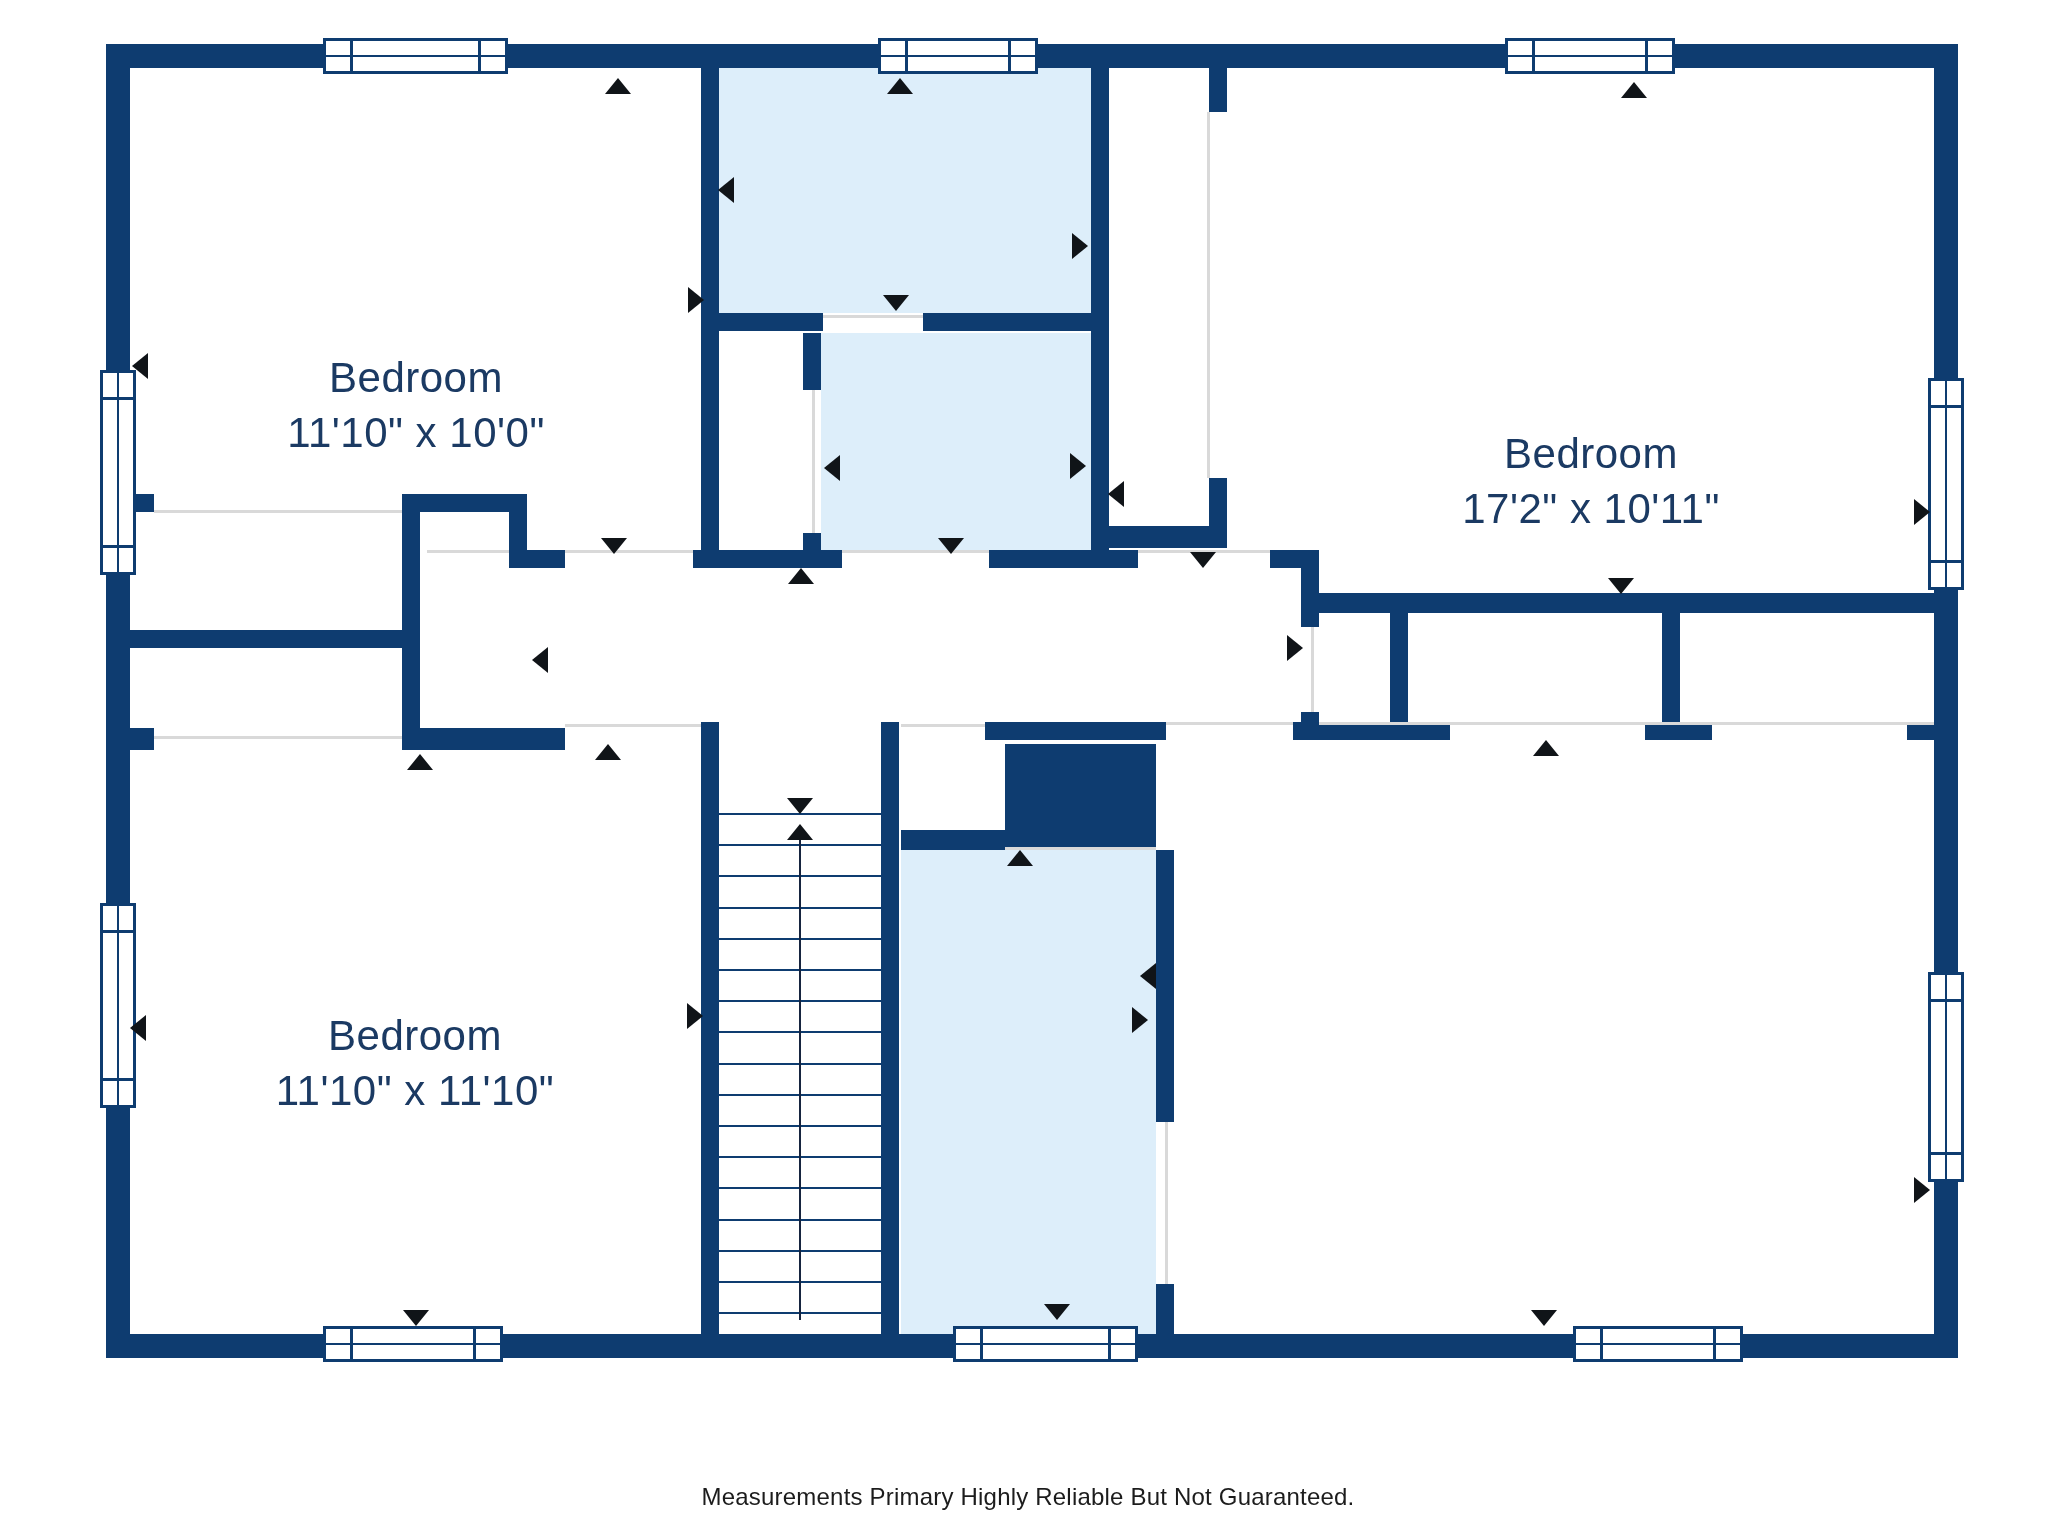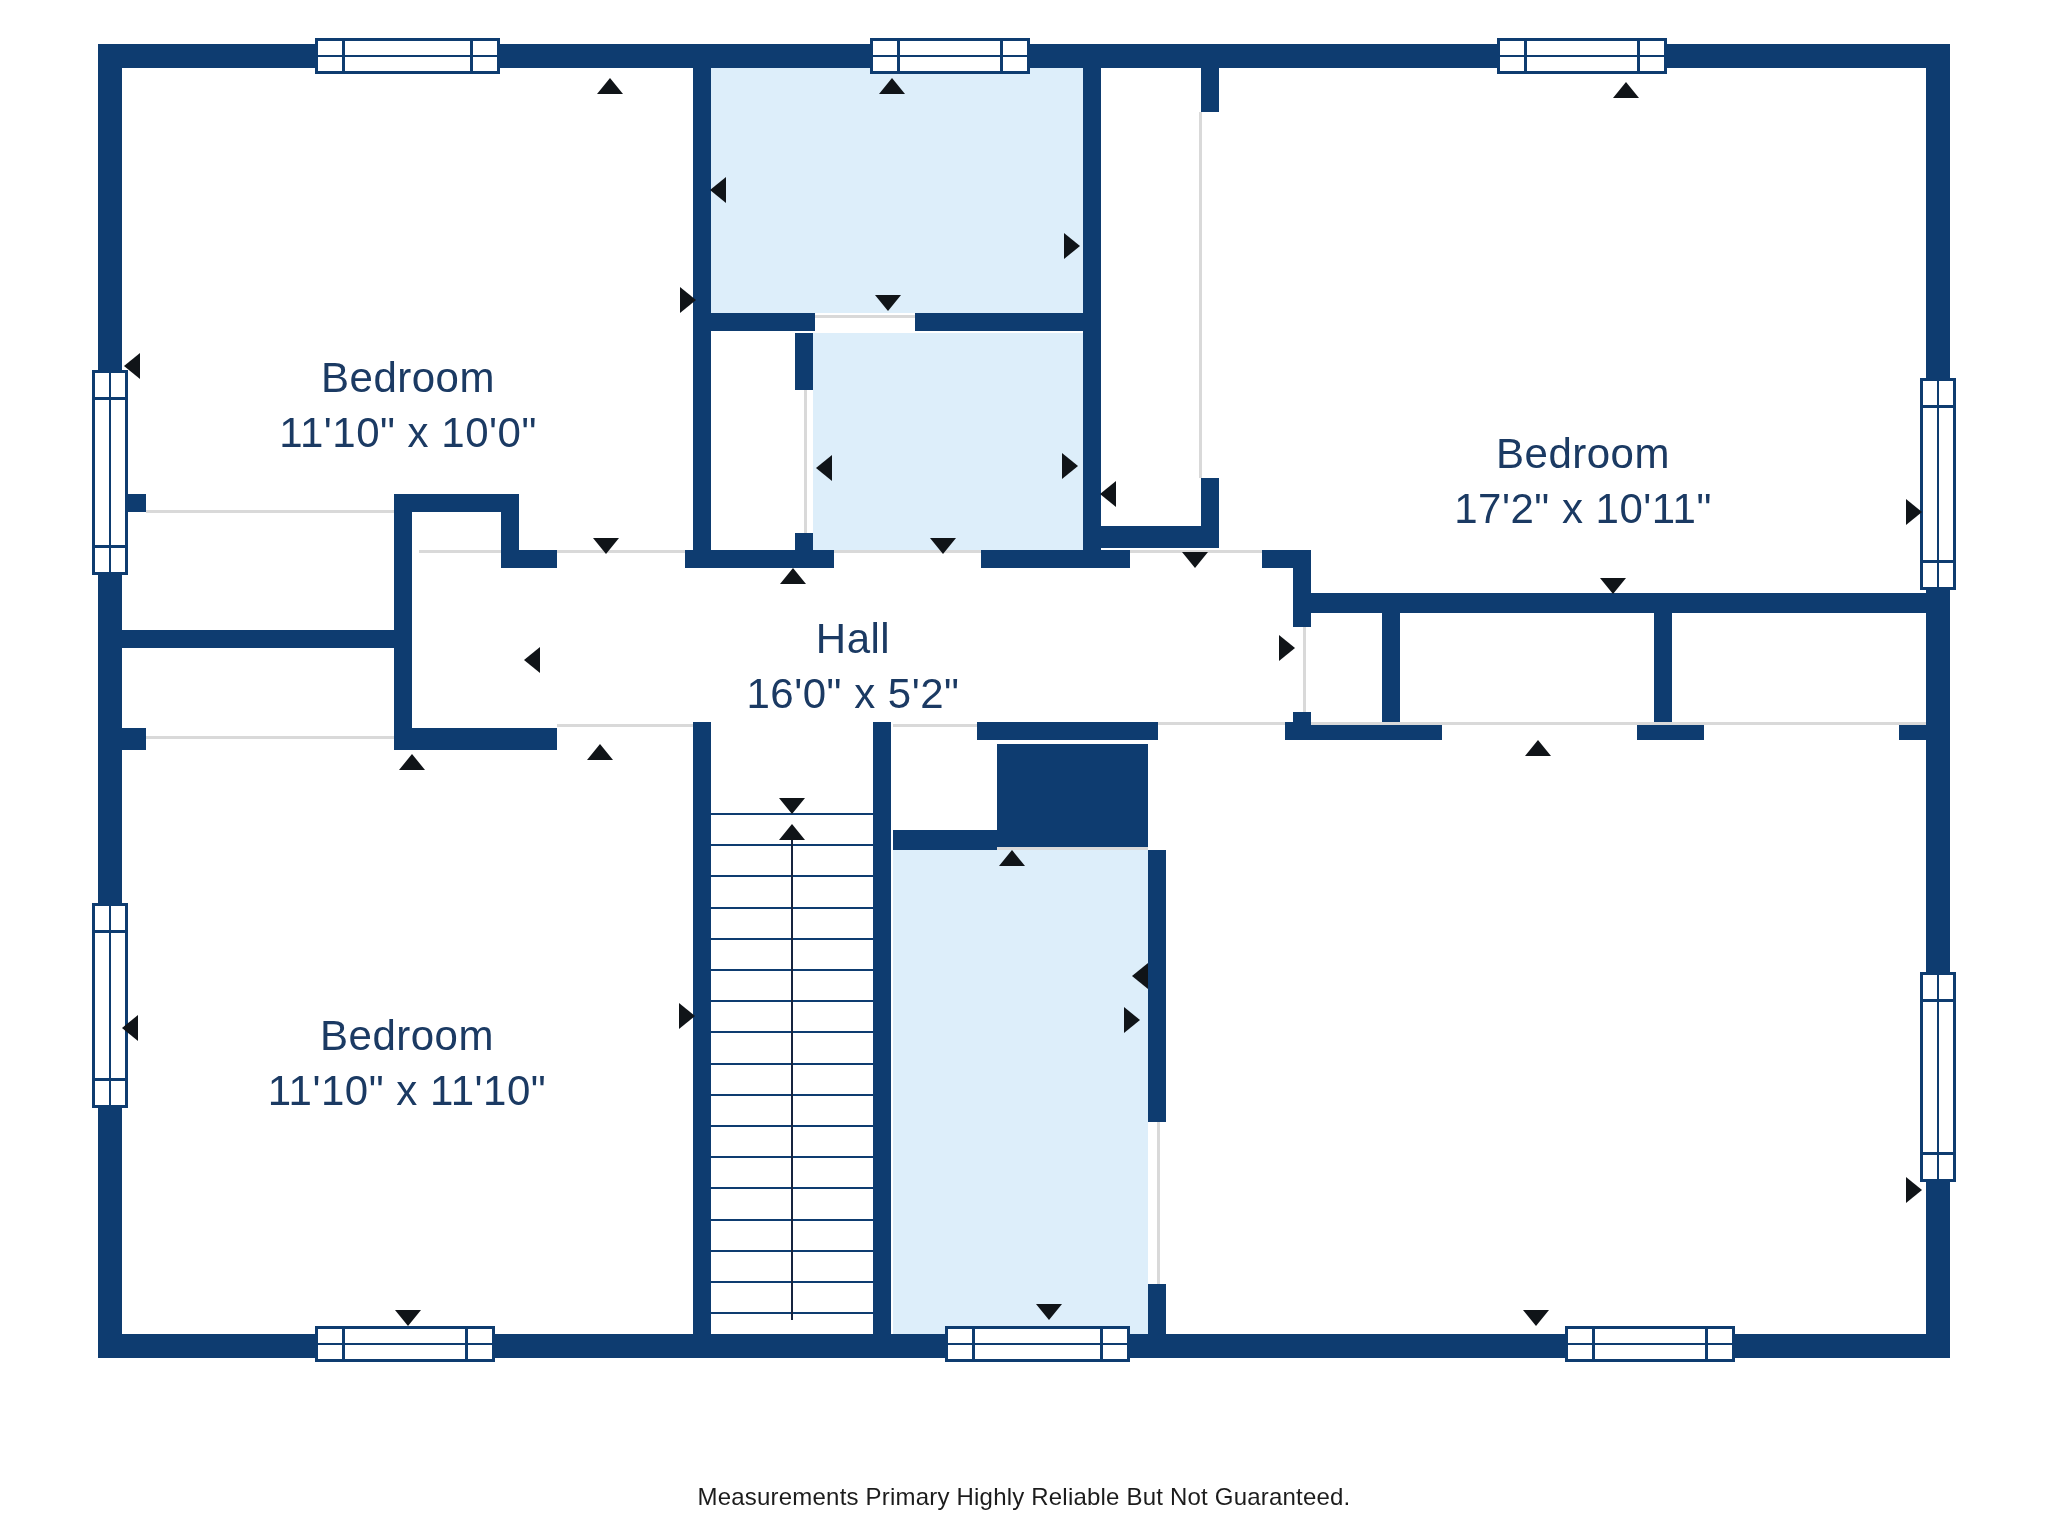--- a/index.html
+++ b/index.html
@@ -1,18 +1,18 @@
 <!DOCTYPE html>
 <html><head>
 <meta charset="utf-8">
 <style>
   html,body{margin:0;padding:0;background:#fff;}
   .stage{position:relative;width:2048px;height:1536px;background:var(--bg,#fff);overflow:hidden;
          font-family:"Liberation Sans",sans-serif;}
-  .plan{position:absolute;inset:0;}
+  .plan{position:absolute;inset:0;margin-left:8px;}
   .wall{position:absolute;background:var(--wall,#0e3c70);}
   .bath{position:absolute;background:var(--bath,#ddeefa);}
   .opening{position:absolute;background:var(--opening,#d9d9d9);}
   .tread{position:absolute;background:var(--wall,#0e3c70);height:2px;}
   .stair-line{position:absolute;background:#16243f;width:2px;}
   .window{position:absolute;background:#fff;border:3px solid var(--wall,#0e3c70);box-sizing:border-box;}
   .window .mid-h{position:absolute;left:0;right:0;top:50%;margin-top:-1px;height:2px;background:var(--wall,#0e3c70);}
   .window .mid-v{position:absolute;top:0;bottom:0;left:50%;margin-left:-1px;width:2px;background:var(--wall,#0e3c70);}
   .window .tick-h{position:absolute;top:0;bottom:0;width:3px;background:var(--wall,#0e3c70);}
   .window .tick-v{position:absolute;left:0;right:0;height:3px;background:var(--wall,#0e3c70);}
@@ -40,24 +40,20 @@
       <div>Bath</div>
       <div>7'6" x 5'2"</div>
     </div>
     <div class="room-label" style="left:935px;top:478px;">
       <div>Bath</div>
       <div>5'6" x 4'6"</div>
     </div>
     <div class="room-label" style="left:1583px;top:481px;">
       <div>Bedroom</div>
       <div>17'2" x 10'11"</div>
-    </div>
-    <div class="room-label" style="left:853px;top:666px;">
-      <div>Hall</div>
-      <div>16'0" x 5'2"</div>
     </div>
     <div class="room-label" style="left:407px;top:1063px;">
       <div>Bedroom</div>
       <div>11'10" x 11'10"</div>
     </div>
     <div class="room-label" style="left:1020px;top:1181px;">
       <div>Bath</div>
       <div>4'11" x 9'8"</div>
     </div>
 

